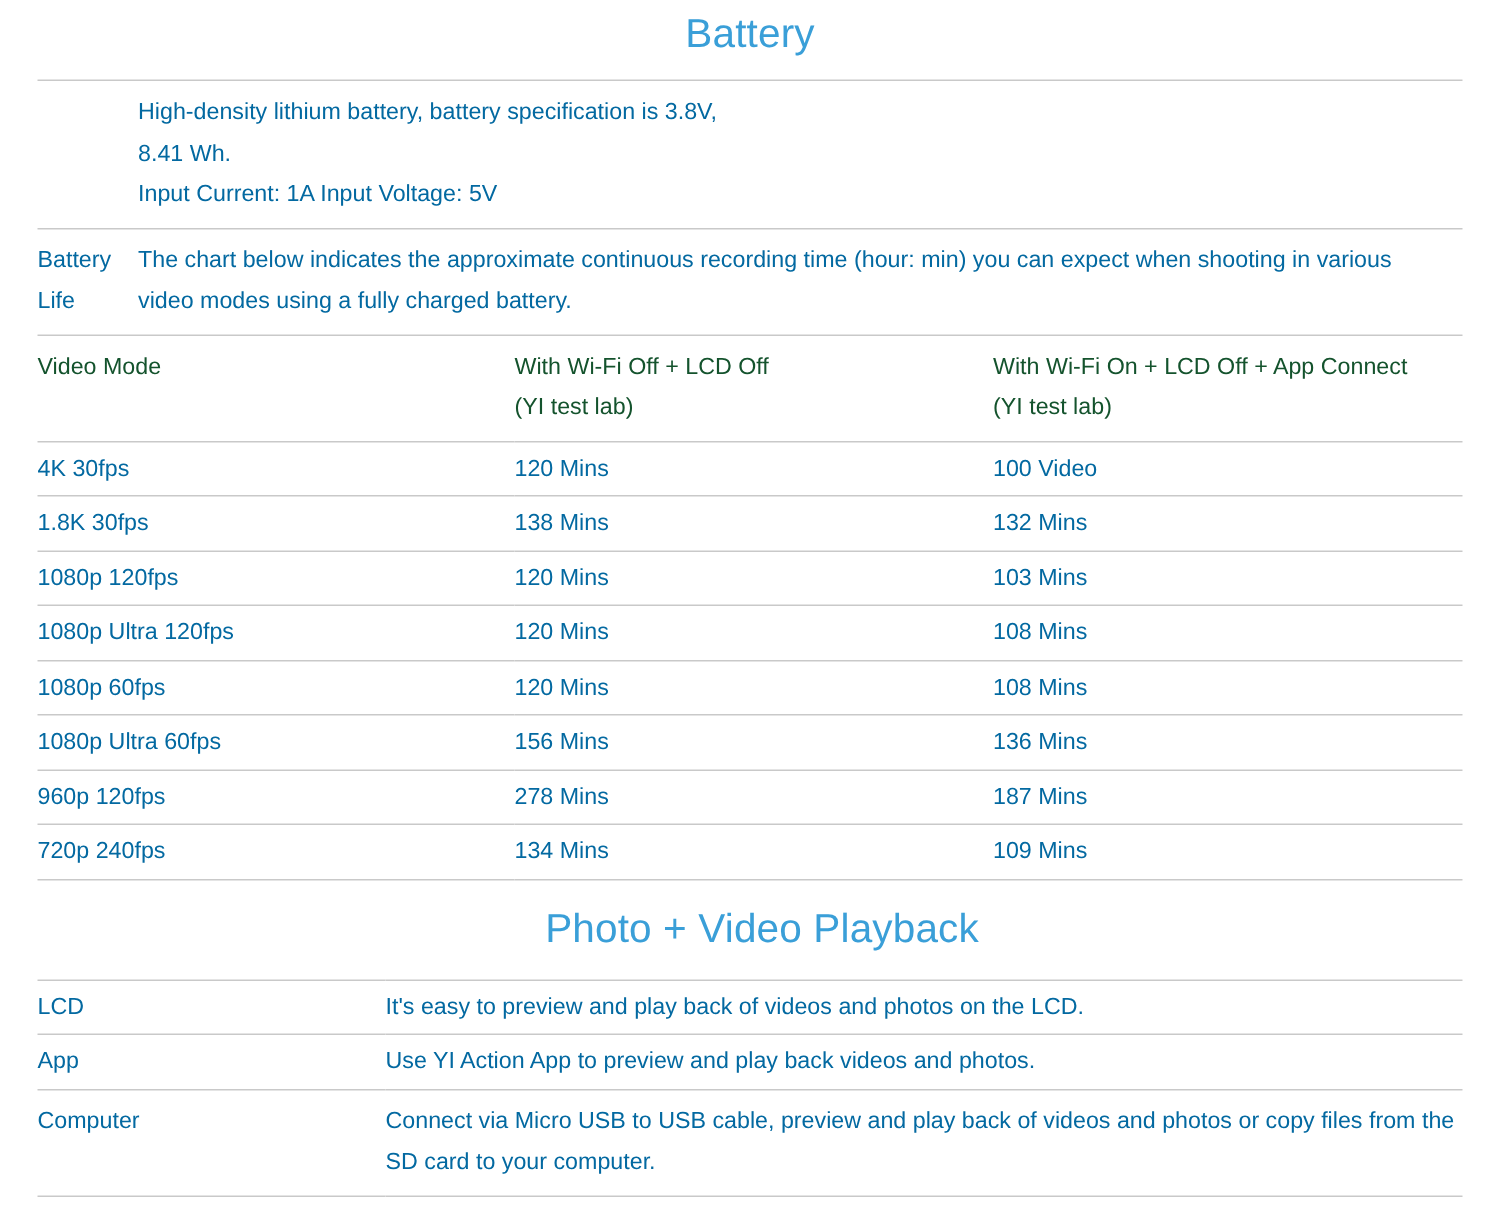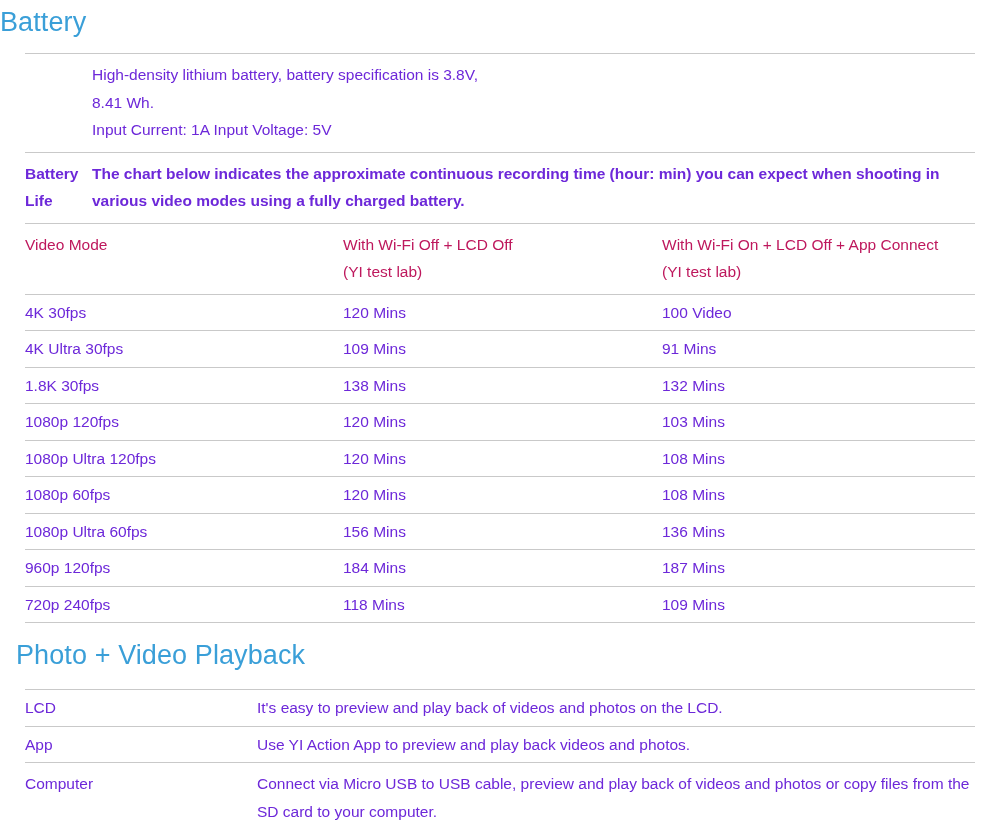--- a/index.html
+++ b/index.html
@@ -16,20 +16,21 @@
     position: relative;
   }
   .page {
     width: 1000px;
     height: 820px;
     position: relative;
   }
 
   
   .section-heading {
+    text-align: center;
     color: #3a9fd8;
     font-size: 27px;
     font-weight: 400;
     line-height: 1;
     letter-spacing: 0.1px;
   }
   #heading-battery { padding-top: 9px; }
   #heading-playback { padding-top: 19px; margin-left: 16px; }
 
   
@@ -39,44 +40,44 @@
     width: 950px;
     table-layout: fixed;
   }
   .spec-table tr { border-bottom: 1px solid #c9c9c9; }
   .spec-table tr.first-rule { border-top: 1px solid #c9c9c9; }
   .spec-table td {
     vertical-align: top;
     padding: 0;
     font-size: 15.5px;
     line-height: 27.5px;
-    color: #6d28d9;
+    color: #0369a1;
   }
   .label-cell {
     color: #3a9fd8;
     font-size: 15.5px;
   }
 
   
   #battery-block { margin-top: 17px; }
   #battery-block td.blank-label { width: 67px; }
   #battery-block td.spec-body { padding: 7px 0 8px 0; }
   #battery-block .spec-line { display: block; }
 
-  #battery-life-row td { padding: 7px 0 8px 0; font-weight: bold; }
+  #battery-life-row td { padding: 7px 0 8px 0; }
   #battery-life-row .label-cell { width: 232px; }
   #battery-life-row .desc-cell { padding-right: 20px; }
 
   
   #video-table { margin-top: 0; }
   #video-table col.c1 { width: 318px; }
   #video-table col.c2 { width: 319px; }
   #video-table col.c3 { width: 313px; }
   #video-table thead td {
-    color: #be185d;
+    color: #14532d;
     padding: 7px 0 8px 0;
   }
   #video-table thead td span { display: block; }
   #video-table tbody td { padding: 4px 0 4px 0; }
 
   
   #playback-table { margin-top: 20px; }
   #playback-table col.p1 { width: 232px; }
   #playback-table col.p2 { width: 718px; }
   #playback-table td { padding: 4px 0 4px 0; }
@@ -128,25 +129,20 @@
         </td>
       </tr>
     </thead>
     <tbody>
       <tr>
         <td>4K 30fps</td>
         <td>120 Mins</td>
         <td>100 Video</td>
       </tr>
       <tr>
-        <td>4K Ultra 30fps</td>
-        <td>109 Mins</td>
-        <td>91 Mins</td>
-      </tr>
-      <tr>
         <td>1.8K 30fps</td>
         <td>138 Mins</td>
         <td>132 Mins</td>
       </tr>
       <tr>
         <td>1080p 120fps</td>
         <td>120 Mins</td>
         <td>103 Mins</td>
       </tr>
       <tr>
@@ -159,26 +155,26 @@
         <td>120 Mins</td>
         <td>108 Mins</td>
       </tr>
       <tr>
         <td>1080p Ultra 60fps</td>
         <td>156 Mins</td>
         <td>136 Mins</td>
       </tr>
       <tr>
         <td>960p 120fps</td>
-        <td>184 Mins</td>
+        <td>278 Mins</td>
         <td>187 Mins</td>
       </tr>
       <tr>
         <td>720p 240fps</td>
-        <td>118 Mins</td>
+        <td>134 Mins</td>
         <td>109 Mins</td>
       </tr>
     </tbody>
   </table>
 
   <div class="section-heading" id="heading-playback">Photo + Video Playback</div>
 
   <table class="spec-table" id="playback-table">
     <colgroup>
         <col class="p1">

